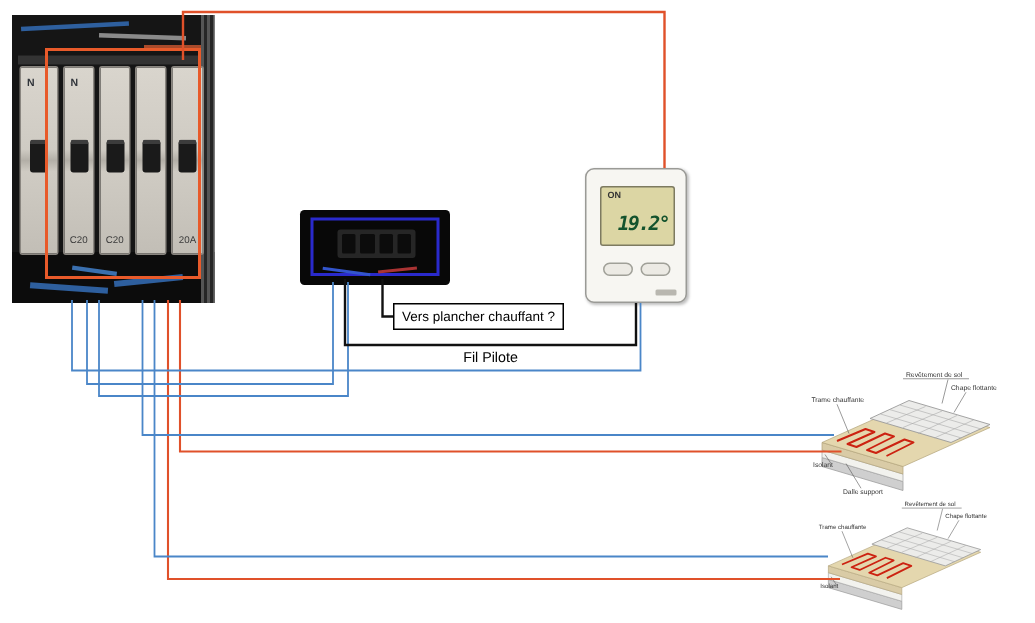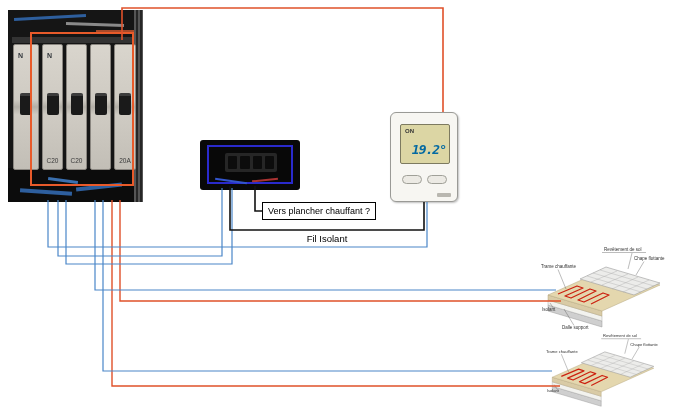--- a/index.html
+++ b/index.html
@@ -33,21 +33,21 @@
   .j-outline{position:absolute;left:7px;top:5px;right:7px;bottom:6px;border:2px solid #2a2acc}
   .j-block{position:absolute;left:25px;top:13px;width:52px;height:19px;background:#262626;border-radius:2px;display:flex;gap:3px;padding:3px}
   .j-slot{flex:1;background:#0c0c0c;border-radius:1px}
   .j-wire-b{position:absolute;left:15px;bottom:8px;width:32px;height:2px;background:#3355cc;transform:rotate(8deg)}
   .j-wire-r{position:absolute;left:52px;bottom:9px;width:26px;height:2px;background:#aa3333;transform:rotate(-6deg)}
 
   
   .thermostat{left:390px;top:112px;width:68px;height:90px;background:#f7f6f2;border:1px solid #9a9a96;border-radius:6px;z-index:1;box-shadow:1px 1px 2px rgba(0,0,0,.25)}
   .lcd{position:absolute;left:9px;top:11px;width:50px;height:40px;background:#dcd6a4;border:1px solid #7d7a60;border-radius:2px}
   .lcd-on{position:absolute;top:3px;left:4px;font-size:6px;font-weight:bold;color:#333}
-  .lcd-temp{position:absolute;bottom:6px;right:3px;font-family:"DejaVu Sans Mono",monospace;font-style:italic;font-weight:bold;font-size:13px;letter-spacing:-1px;color:#0369a1}
+  .lcd-temp{position:absolute;bottom:6px;right:3px;font-family:"DejaVu Sans Mono",monospace;font-style:italic;font-weight:bold;font-size:13px;letter-spacing:-1px;color:#14532d}
   .btn-row{position:absolute;left:0;top:62px;width:100%;display:flex;justify-content:space-around;padding:0 8px}
   .t-btn{width:20px;height:9px;background:#eceae4;border:1px solid #a0a098;border-radius:5px}
   .brand{position:absolute;bottom:4px;right:6px;width:14px;height:4px;background:#b9b7b0;border-radius:1px}
 
   
   .note-box{left:262px;top:202px;width:114px;height:18px;background:#fff;border:1.5px solid #000;
     display:flex;align-items:center;justify-content:center;font-size:9px;color:#000;z-index:3}
   .pilot-label{left:267px;top:233px;width:120px;text-align:center;font-size:9.5px;color:#000;z-index:3}
 
   
@@ -118,21 +118,21 @@
       <span class="lcd-temp">19.2°</span>
     </div>
     <div class="btn-row">
       <div class="t-btn"></div>
       <div class="t-btn"></div>
     </div>
     <div class="brand"></div>
   </div>
 
   <div class="abs note-box">Vers plancher chauffant ?</div>
-  <div class="abs pilot-label">Fil Isolant</div>
+  <div class="abs pilot-label">Fil Pilote</div>
 
   <svg class="floor" style="left:540px;top:243px" width="150" height="88" viewBox="0 0 150 88">
     <polygon points="8,62 62,78 62,84 8,68" fill="#cfcfcf" stroke="#999" stroke-width="0.5"></polygon>
     <polygon points="8,57 62,73 62,78 8,62" fill="#f2f2ee" stroke="#aaa" stroke-width="0.5"></polygon>
     <polygon points="8,52 62,68 62,73 8,57" fill="#d9cba6" stroke="#b5a77f" stroke-width="0.5"></polygon>
     <polygon points="8,52 62,68 120,42 66,26" fill="#e4d7ae" stroke="#b5a77f" stroke-width="0.5"></polygon>
     <polyline points="18,51 37,43 43,45 25,53 31,55 50,46 56,48 38,57 44,59 63,50 69,52 51,61" fill="none" stroke-width="1.3" stroke-linejoin="round" stroke="#cc2211"></polyline>
     <polygon points="40,36 66,24 120,40 94,52" fill="#ececea" stroke="#9a9a9a" stroke-width="0.6"></polygon>
     <g stroke="#aaa" stroke-width="0.4">
       <line x1="51" y1="39" x2="77" y2="28"></line>

